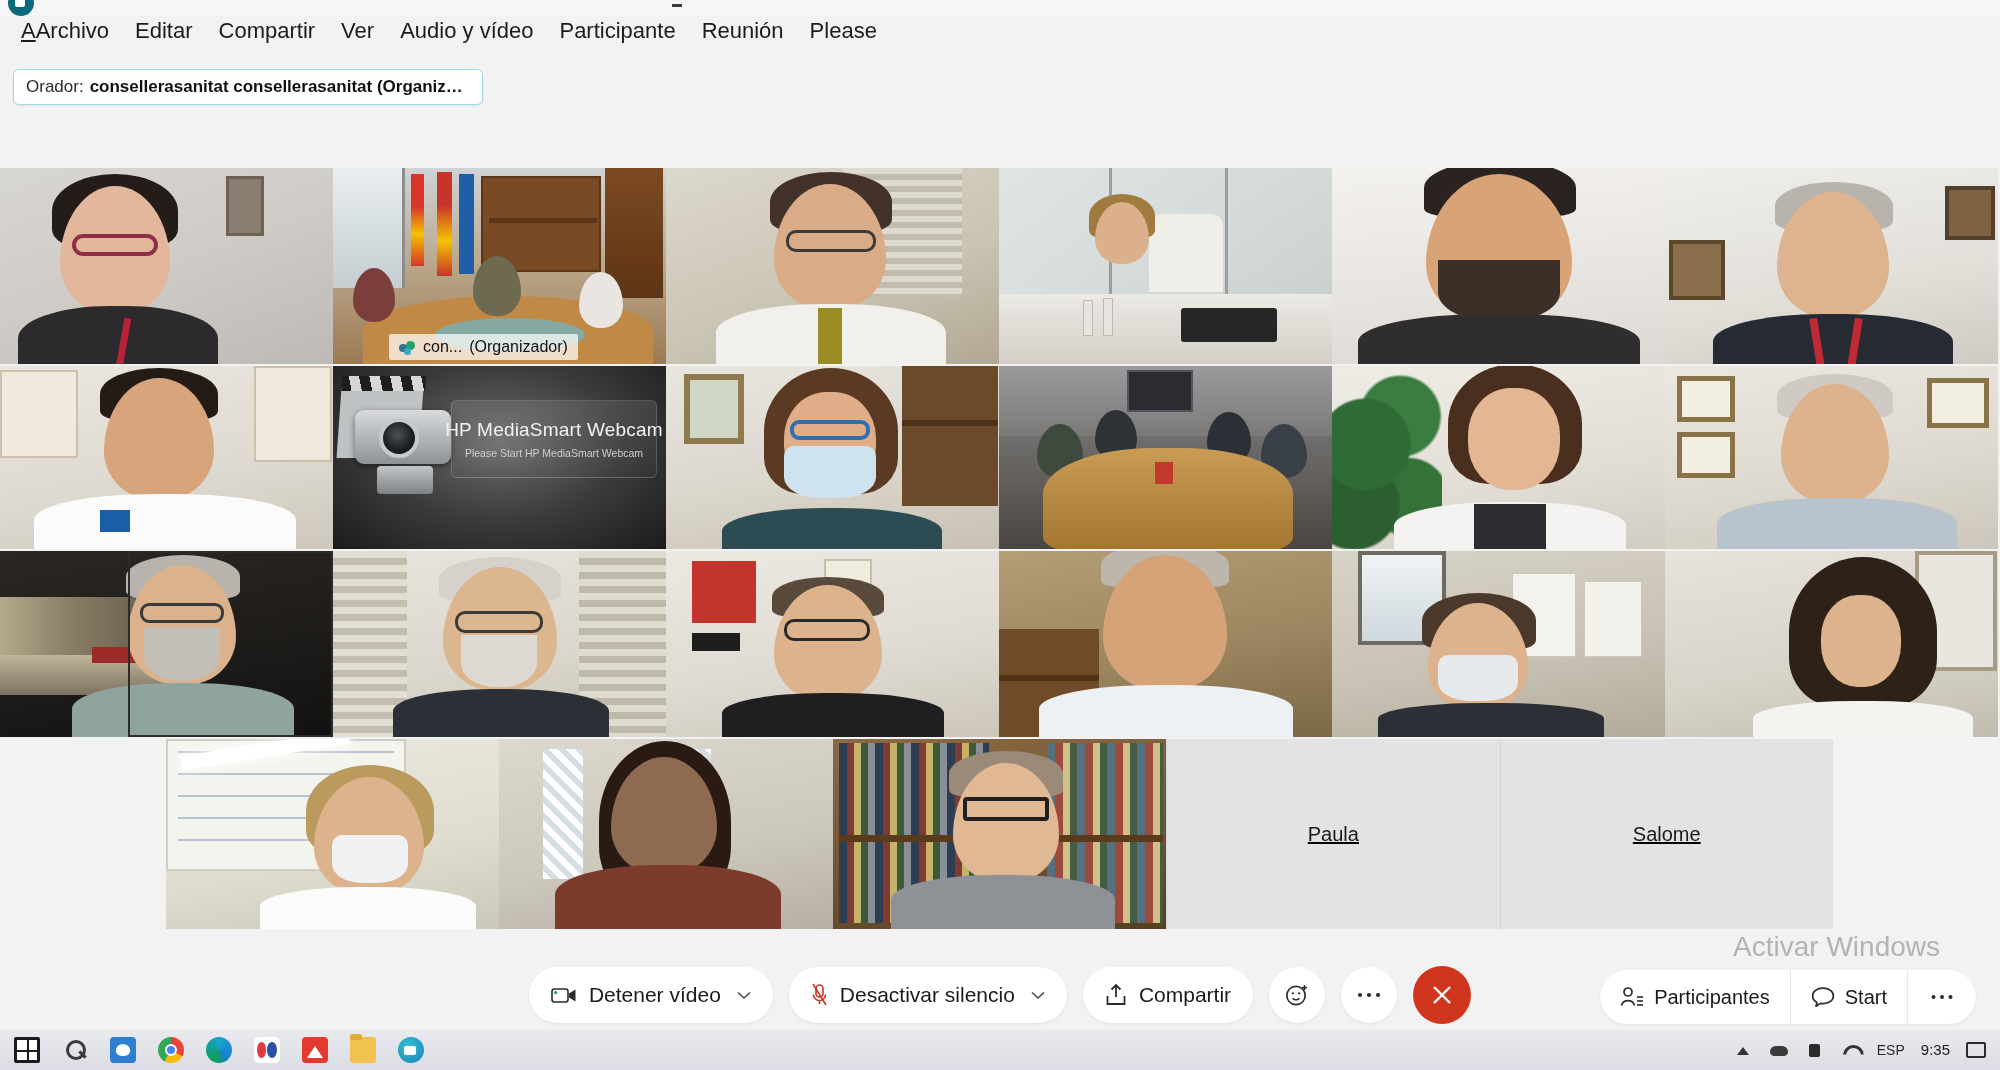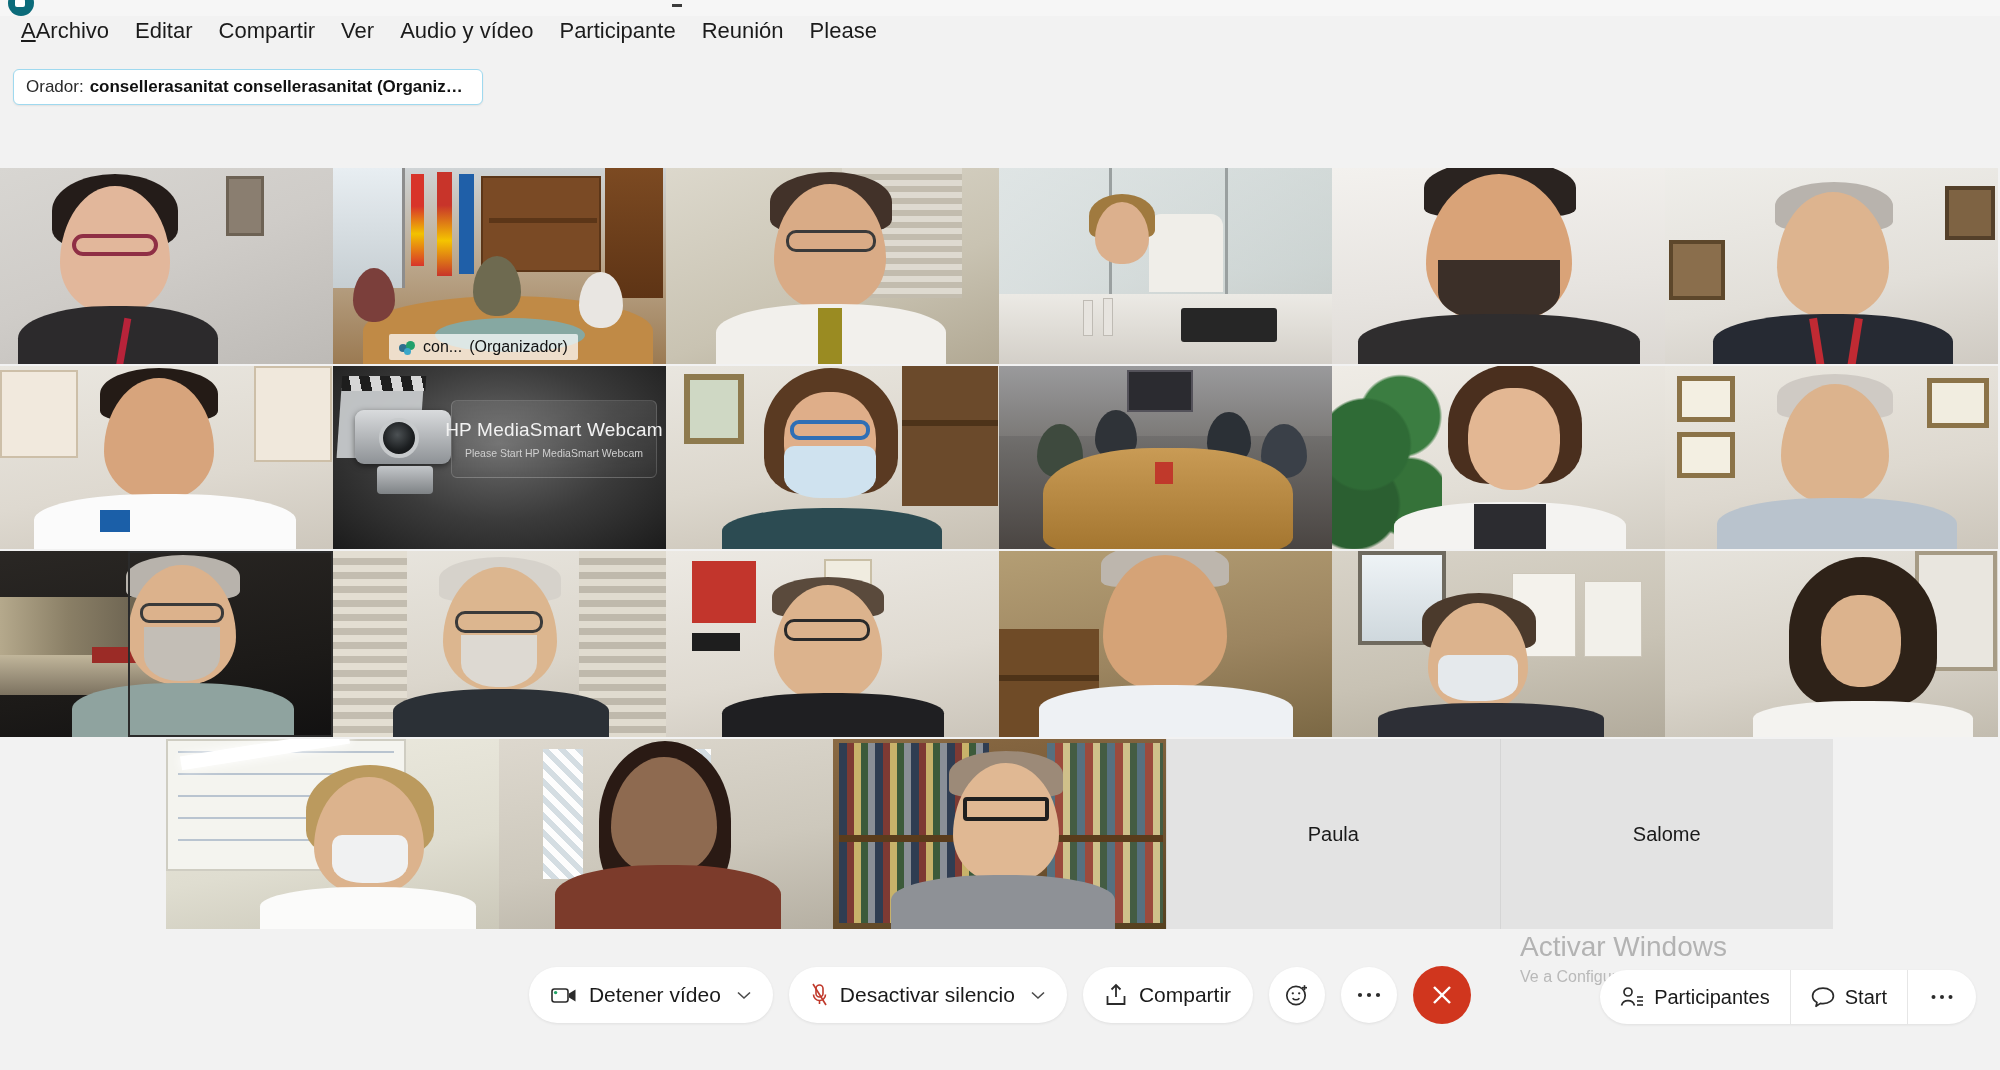--- a/index.html
+++ b/index.html
@@ -52,21 +52,21 @@
   
   .stage { position:absolute; left:0; top:168px; width:2000px; height:760px; background:#f2f2f2; }
   .grid-row { position:absolute; left:0; width:2000px; display:flex; }
   .grid-row.r1 { top:0px;   height:196px; }
   .grid-row.r2 { top:198px; height:183px; }
   .grid-row.r3 { top:383px; height:186px; }
   .grid-row.r4 { top:571px; height:190px; left:166px; width:1758px; }
 
   .tile {
     position:relative; width:333px; height:100%; overflow:hidden;
-    background:#d9d9d9; flex:0 0 333px;
+    background:#d9d9d9; flex:0 0 333px;text-decoration:underline;
   }
   .grid-row.r4 .tile { flex:0 0 333.4px; width:333.4px; }
 
   .tile.active { outline:4px solid #25b7e8; outline-offset:-4px; z-index:5; }
 
   
   .nameplate {
     position:absolute; left:56px; bottom:4px; height:26px;
     background:rgba(255,255,255,.72); border-radius:2px;
     display:flex; align-items:center; padding:0 10px; gap:7px; max-width:240px;
@@ -308,21 +308,21 @@
   .p21 .bk2{ position:absolute; left:214px; top:4px; width:116px; height:180px;
     background:repeating-linear-gradient(90deg,#56707f 0 8px,#9b4a3c 8px 16px,#cfc08a 16px 23px,#445c43 23px 30px);}
   .p21 .shelfline{ position:absolute; left:6px; top:96px; width:324px; height:7px; background:#5a3c1c;}
   .p21 .head{ left:120px; top:24px; width:106px; height:120px; background:#e0b893;}
   .p21 .hair{ left:116px; top:12px; width:114px; height:46px; background:#9c8a78; border-radius:50% 50% 16% 16%;}
   .p21 .glass{ position:absolute; left:130px; top:58px; width:86px; height:24px; border:4px solid #1f1f1f; border-radius:4px;}
   .p21 .torso{ left:58px; top:136px; width:224px; height:54px; background:#8e9196;}
 
   
   .watermark {
-    position:absolute; right:60px; top:930px; text-align:left; width:420px;
+    position:absolute; right:60px; top:930px; text-align:right; width:420px;
     pointer-events:none;
   }
   .wm1 { font-size:28px; color:#b3b3b3; line-height:1.2; }
   .wm2 { font-size:16px; color:#b9b9b9; margin-top:4px; }
 
   .toolbar {
     position:absolute; left:0; bottom:40px; width:2000px; height:70px;
     display:flex; align-items:center; justify-content:center; gap:16px;
   }
   .tb-btn {
@@ -793,14 +793,35 @@
       <span>
         <svg width="24" height="8" viewBox="0 0 24 8">
           <circle cx="3.5" cy="4" r="2" fill="#2b2b2b"></circle>
           <circle cx="12" cy="4" r="2" fill="#2b2b2b"></circle>
           <circle cx="20.5" cy="4" r="2" fill="#2b2b2b"></circle>
         </svg>
       </span>
     </div>
   </div>
 
+  <div class="taskbar">
+    <div class="tk tk-start"></div>
+    <div class="tk tk-search"></div>
+    <div class="tk tk-a"></div>
+    <div class="tk tk-chrome"></div>
+    <div class="tk tk-edge"></div>
+    <div class="tk tk-teams"></div>
+    <div class="tk tk-red"></div>
+    <div class="tk tk-folder"></div>
+    <div class="tk tk-zoom tk-active"></div>
+
+    <div class="tray">
+      <span class="tray-ic ic-up"></span>
+      <span class="tray-ic ic-cloud"></span>
+      <span class="tray-ic ic-bat"></span>
+      <span class="tray-ic ic-wifi"></span>
+      <span class="tray-lang">ESP</span>
+      <span class="tray-clock">9:35</span>
+      <span class="tray-note"></span>
+    </div>
+  </div>
 
 </div>
 
 </body></html>

